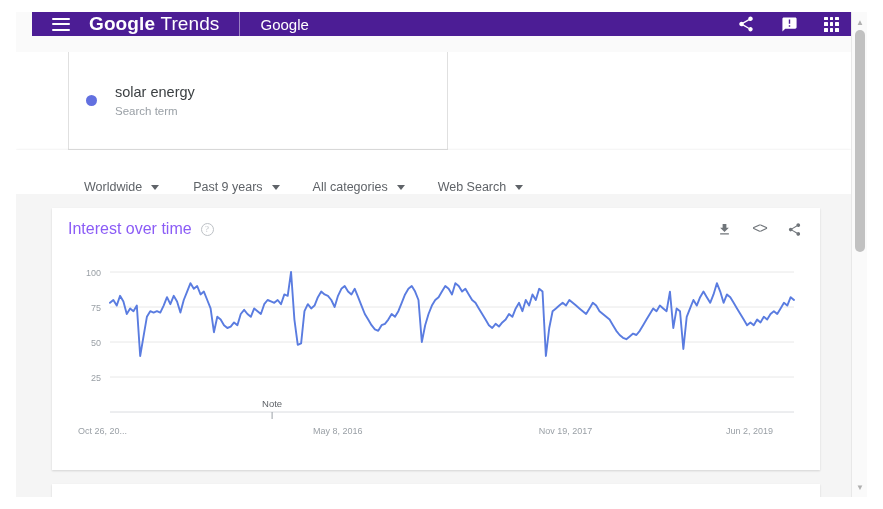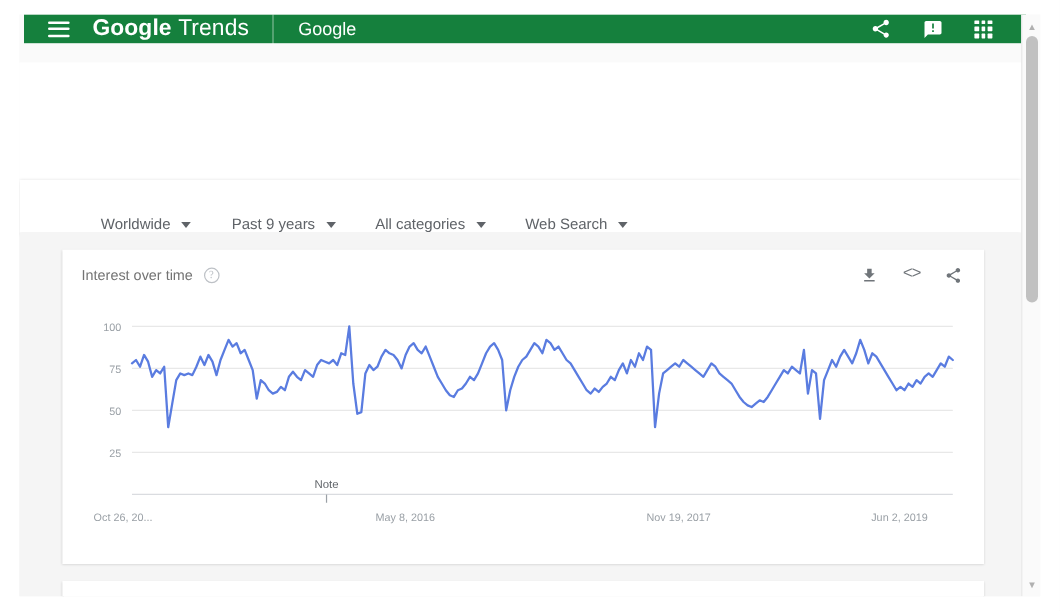--- a/index.html
+++ b/index.html
@@ -20,23 +20,23 @@
     position: absolute;
     left: 16px; top: 12px;
     width: 851px; height: 485px;
     background: #fafafa;
     overflow: hidden;
   }
 
   
   .appbar {
     position: absolute;
-    left: 4px; top: 0;
+    left: 16px; top: 0;
     width: 835px; height: 24px;
-    background: #15803d;
+    background: #4c1d95;
     display: flex;
     align-items: center;
   }
   .hamburger {
     width: 18px; height: 13px;
     margin-left: 20px; margin-right: 19px;
     display: flex; flex-direction: column; justify-content: space-between;
     cursor: pointer;
   }
   .hamburger i { display:block; height: 2px; background: #ffffff; border-radius: 1px; }
@@ -175,21 +175,21 @@
   .card-1 { top: 14px; height: 262px; }
   .card-2 { top: 290px; height: 60px; }
 
   .card-head {
     height: 42px;
     display: flex;
     align-items: center;
     padding: 0 18px 0 16px;
   }
   .card-title {
-    font-size: 12px; color: #737373;
+    font-size: 16px; color: #8b5cf6;
   }
   .help-icon {
     width: 13px; height: 13px;
     border: 1px solid #bdc1c6;
     border-radius: 50%;
     color: #bdc1c6;
     font-size: 9px;
     line-height: 11px;
     text-align: center;
     margin-left: 9px;
@@ -282,20 +282,27 @@
               <span></span>
             <span></span>
               <span></span>
               <span></span>
           </div>
         </div>
       </div>
     </div>
 
     <div class="termrow">
+      <div class="term-card">
+        <div class="term-dot"></div>
+        <div class="term-text">
+          <div class="t1">solar energy</div>
+          <div class="t2">Search term</div>
+        </div>
+      </div>
     </div>
 
     <div class="filterbar">
       <div class="filter" style="margin-left:68px">
         <span>Worldwide</span>
         <span class="caret"></span>
       </div>
       <div class="filter" style="margin-left:34px">
         <span>Past 9 years</span>
         <span class="caret"></span>

